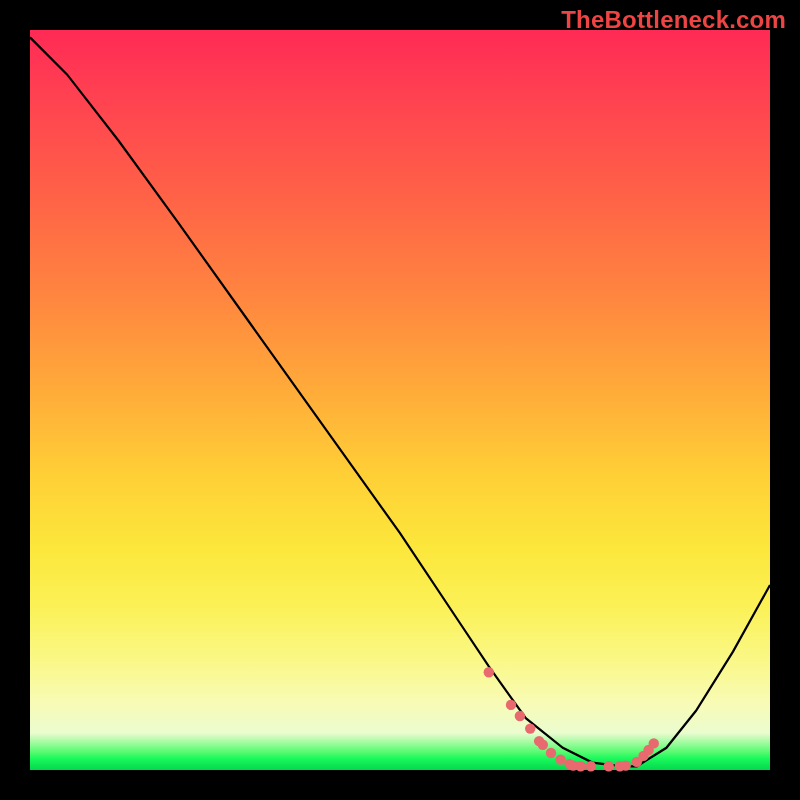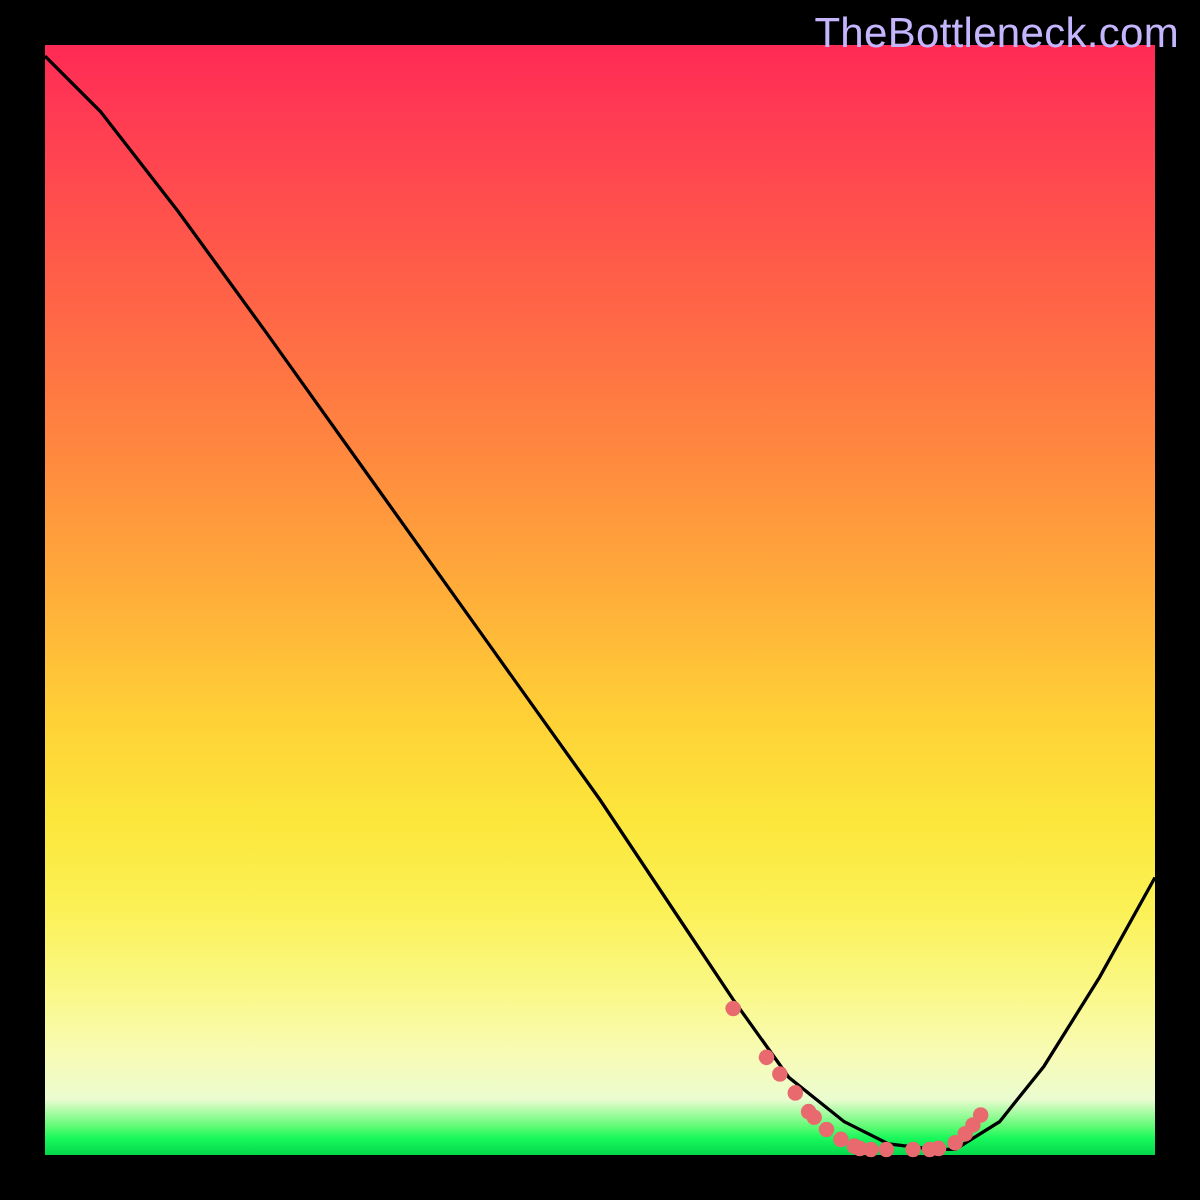--- a/index.html
+++ b/index.html
@@ -8,23 +8,23 @@
     height: 800px;
     background: #000;
     position: relative;
     font-family: Arial, Helvetica, sans-serif;
     overflow: hidden;
   }
   .watermark {
     position: absolute;
     top: 6px;
     right: 14px;
-    color: #c4b5fd;
-    font-size: 28px;
-    font-weight: normal;
+    color: #ef4444;
+    font-size: 24px;
+    font-weight: bold;
     letter-spacing: 0.2px;
     z-index: 10;
   }
   .plot-area {
     position: absolute;
     left: 30px;
     top: 30px;
     width: 740px;
     height: 740px;
   }

